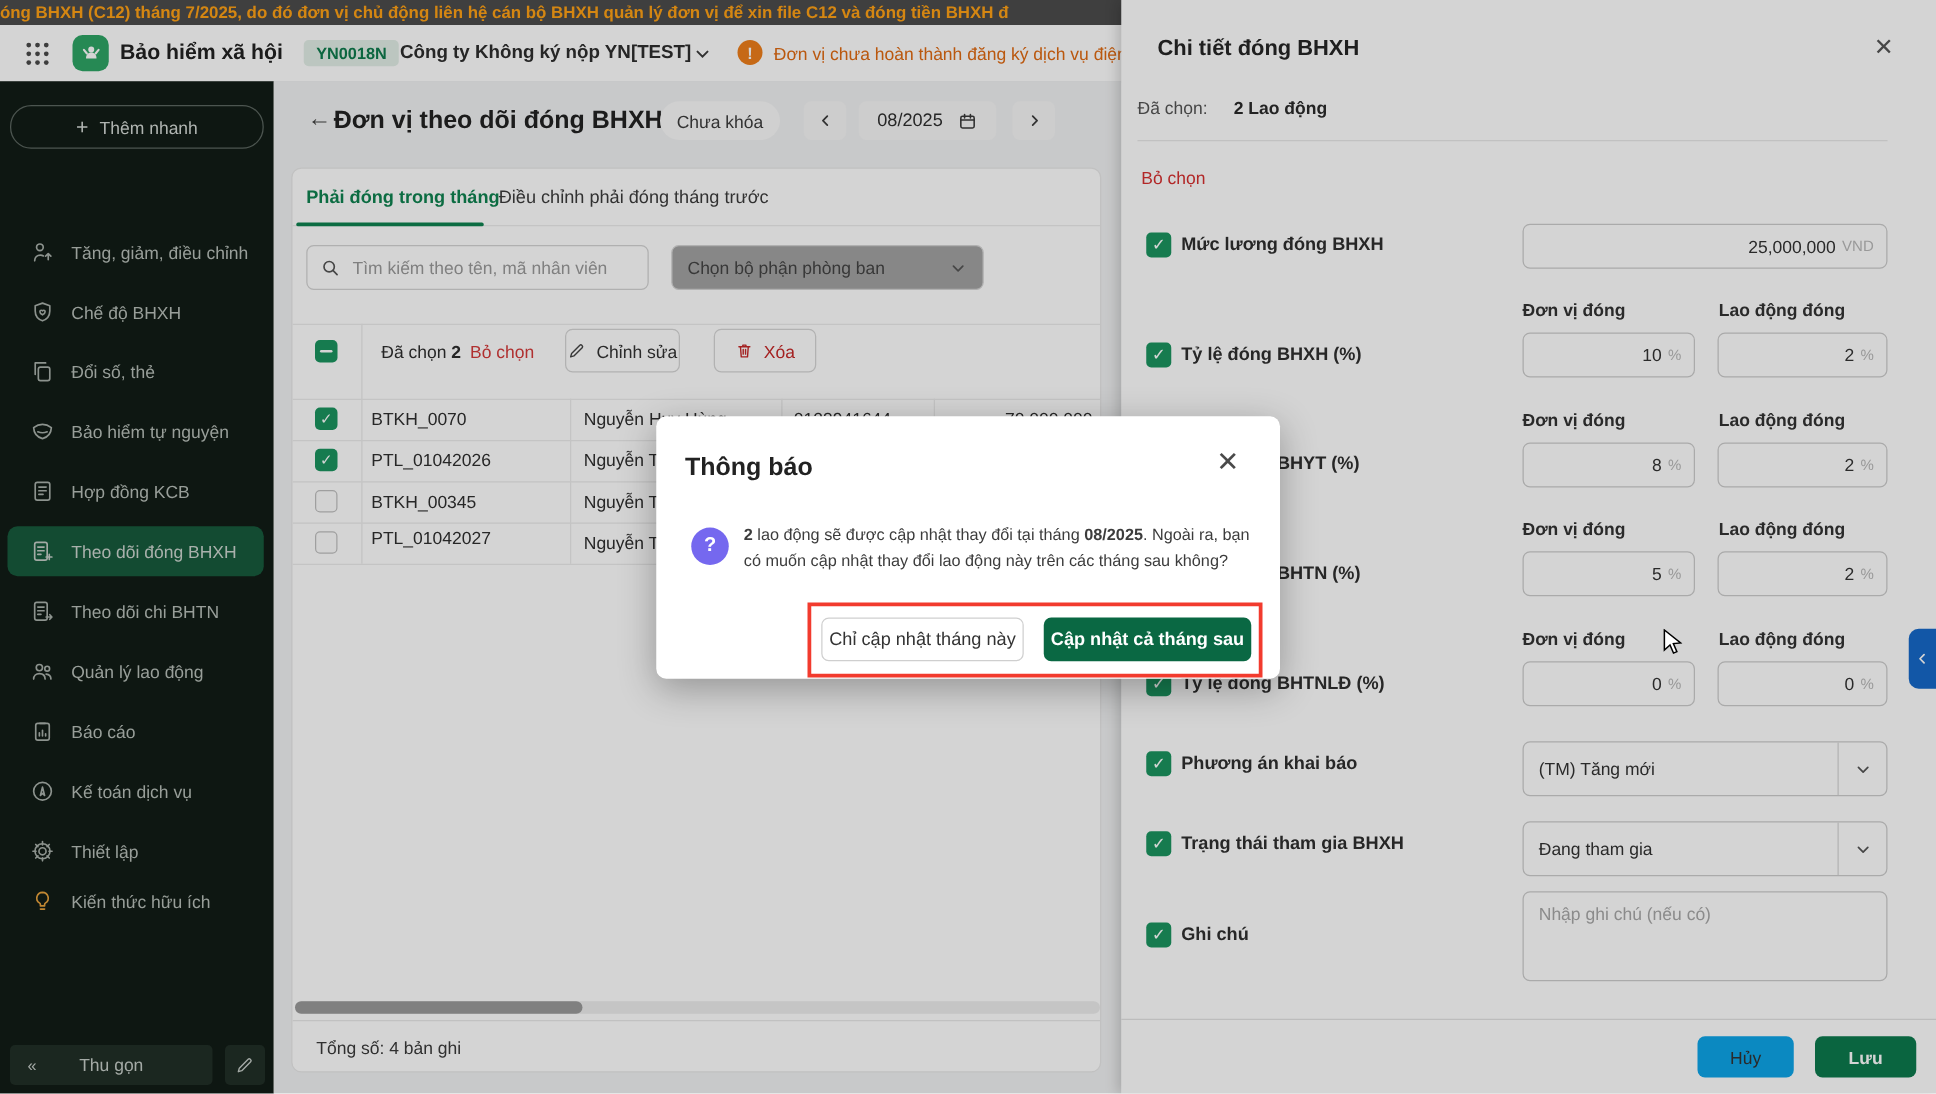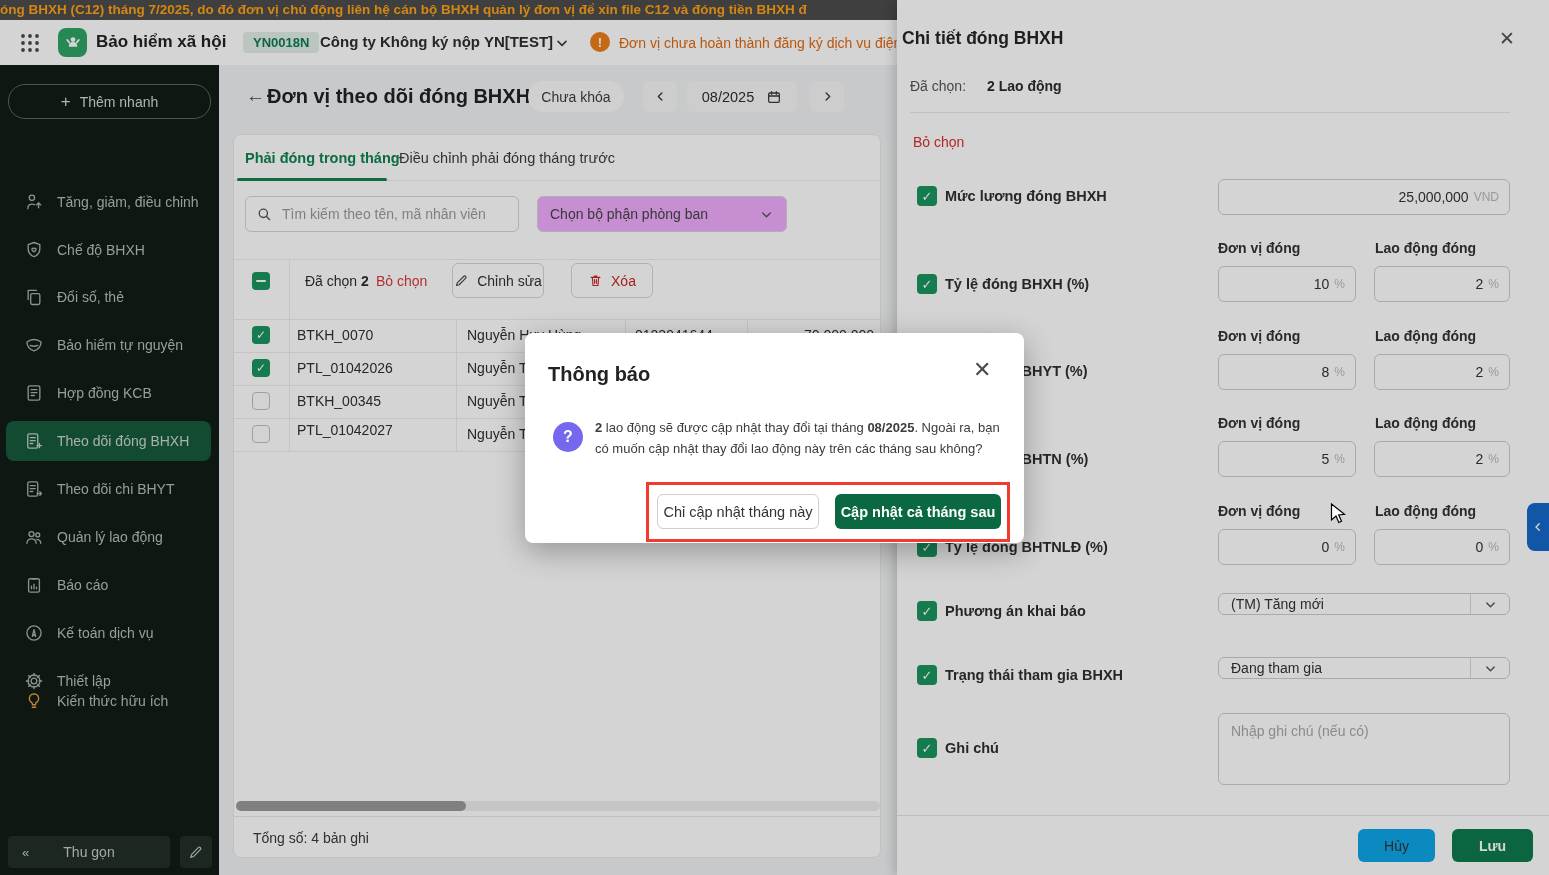--- a/index.html
+++ b/index.html
@@ -58,21 +58,21 @@
   .tab.active{color:#0f8350;font-weight:bold;}
   .tab.inactive{color:#3c3c3c;}
   .tab-underline{left:3px;top:43px;width:150px;height:3px;background:#0f8350;border-radius:2px;}
 
   .search-box{left:11px;top:61px;width:274px;height:36px;border:1px solid #d4d4d4;border-radius:6px;
               box-sizing:border-box;display:flex;align-items:center;padding:0 10px;gap:8px;background:#fff;}
   .search-box input{border:none;outline:none;flex:1;font-size:14px;color:#333;background:transparent;
                     font-family:inherit;}
   .search-box input::placeholder{color:#9a9a9a;}
   .dept-select{left:303px;top:61px;width:250px;height:36px;border:1px solid #d4d4d4;border-radius:6px;
-               box-sizing:border-box;display:flex;align-items:center;padding:0 12px;color:#444;cursor:pointer;background:#f0abfc;}
+               box-sizing:border-box;display:flex;align-items:center;padding:0 12px;color:#444;cursor:pointer;background:#a3a3a3;}
   .dept-select .lbl{flex:1;}
 
   .cb{width:18px;height:18px;border-radius:4px;box-sizing:border-box;cursor:pointer;
       display:flex;align-items:center;justify-content:center;}
   .cb.off{border:1.5px solid #c0c0c0;background:#fdfdfd;}
   .cb.on{background:#1b9560;color:#fff;font-size:12px;font-weight:bold;}
   .cb.ind{background:#1b9560;}
   .cb.ind::after{content:"";width:10px;height:2.4px;background:#fff;border-radius:1px;}
 
   .tb-text{font-size:14px;color:#2e2e2e;}
@@ -84,35 +84,35 @@
   .row-text{font-size:14px;color:#2f2f2f;white-space:nowrap;}
   .num{text-align:right;}
   .hscroll-track{left:2px;top:666px;width:644px;height:10px;background:#ededed;border-radius:5px;}
   .hscroll-thumb{left:0;top:0;width:230px;height:10px;background:#9b9b9b;border-radius:5px;cursor:grab;}
   .card-footer-line{left:0;top:681px;width:648px;height:1px;background:#e8e8e8;}
   .total-text{left:19px;top:695px;font-size:14px;color:#3a3a3a;}
 
   
   .drawer{left:897px;top:0;width:652px;height:875px;background:#fff;z-index:10;
           box-shadow:-3px 0 10px rgba(0,0,0,0.18);}
-  .drawer-title{left:5px;top:28px;font-size:17.5px;font-weight:bold;color:#262626;}
+  .drawer-title{left:29px;top:28px;font-size:17.5px;font-weight:bold;color:#262626;}
   .drawer-close{left:602px;top:27px;font-size:19px;color:#555;cursor:pointer;}
   .d-sel-label{left:13px;top:78px;color:#555;}
   .d-sel-value{left:90px;top:78px;font-weight:bold;color:#2b2b2b;}
   .d-divider{left:13px;top:112px;width:600px;height:1px;background:#e8e8e8;}
   .d-deselect{left:16px;top:134px;color:#d63030;cursor:pointer;}
   .d-label{left:48px;font-weight:600;color:#2f2f2f;font-size:14.5px;white-space:nowrap;}
   .d-cb{left:20px;width:20px;height:20px;border-radius:4px;background:#1b9560;color:#fff;font-size:13px;
         font-weight:bold;display:flex;align-items:center;justify-content:center;cursor:pointer;}
   .d-colhead{font-weight:600;color:#333;font-size:14px;white-space:nowrap;}
   .ipt{border:1px solid #cdcdcd;border-radius:6px;background:#fff;box-sizing:border-box;
        display:flex;align-items:center;justify-content:flex-end;padding:0 10px;height:36px;}
   .ipt .val{font-size:14px;color:#333;}
   .ipt .sfx{font-size:12px;color:#b9b9b9;margin-left:5px;}
-  .dsel{border:1px solid #cdcdcd;border-radius:6px;background:#fff;box-sizing:border-box;height:22px;
+  .dsel{border:1px solid #cdcdcd;border-radius:6px;background:#fff;box-sizing:border-box;height:44px;
         display:flex;align-items:stretch;cursor:pointer;}
   .dsel .sval{flex:1;display:flex;align-items:center;padding:0 12px;color:#333;}
   .dsel .sarrow{width:38px;border-left:1px solid #d8d8d8;display:flex;align-items:center;justify-content:center;color:#555;}
   .d-textarea{left:321px;top:713px;width:292px;height:72px;border:1px solid #cdcdcd;border-radius:6px;
               box-sizing:border-box;resize:none;font-family:inherit;font-size:14px;padding:9px 12px;color:#333;
               background:#fff;outline:none;}
   .d-textarea::placeholder{color:#a8a8a8;}
   .d-footer-line{left:0;top:815px;width:652px;height:1px;background:#e2e2e2;}
   .d-btn-cancel{left:461px;top:829px;width:77px;height:33px;background:#0ea5e9;border-radius:6px;
                 display:flex;align-items:center;justify-content:center;color:#333;cursor:pointer;}
@@ -248,21 +248,21 @@
         <span class="nlabel">Theo dõi đóng BHXH</span>
     </div>
     <div class="abs nav-item" style="top:404px;">
       <span class="nicon">
         <svg width="20" height="20" viewBox="0 0 24 24" fill="none" stroke="currentColor" stroke-width="1.6" stroke-linecap="round" stroke-linejoin="round">
             <rect x="4.5" y="3.5" width="12" height="17" rx="2"></rect>
             <path d="M7.5 8h6M7.5 11.5h6M7.5 15h3"></path>
             <path d="M15.5 17.5h5.5M19 15.3l2 2.2-2 2.2"></path>
           </svg>
       </span>
-        <span class="nlabel">Theo dõi chi BHYT</span>
+        <span class="nlabel">Theo dõi chi BHTN</span>
     </div>
     <div class="abs nav-item" style="top:452px;">
       <span class="nicon">
         <svg width="20" height="20" viewBox="0 0 24 24" fill="none" stroke="currentColor" stroke-width="1.6" stroke-linecap="round" stroke-linejoin="round">
             <circle cx="9" cy="8.5" r="3"></circle>
             <circle cx="16.5" cy="9.5" r="2.3"></circle>
             <path d="M3.5 19.5c0-3.3 2.3-5.3 5.5-5.3s5.5 2 5.5 5.3"></path>
             <path d="M15.5 14.8c2.7.3 4.6 2.1 4.6 4.7"></path>
           </svg>
       </span>
@@ -290,21 +290,21 @@
     <div class="abs nav-item" style="top:596px;">
       <span class="nicon">
         <svg width="20" height="20" viewBox="0 0 24 24" fill="none" stroke="currentColor" stroke-width="1.6" stroke-linecap="round">
             <circle cx="12" cy="12" r="3.4"></circle>
             <circle cx="12" cy="12" r="7.2"></circle>
             <path d="M12 2.8v3M12 18.2v3M2.8 12h3M18.2 12h3M5.5 5.5l2.1 2.1M16.4 16.4l2.1 2.1M18.5 5.5l-2.1 2.1M7.6 16.4l-2.1 2.1"></path>
           </svg>
       </span>
         <span class="nlabel">Thiết lập</span>
     </div>
-    <div class="abs nav-item" style="top:616px;align-items:center;">
+    <div class="abs nav-item" style="top:636px;align-items:center;">
       <span class="nicon orange">
         <svg width="20" height="20" viewBox="0 0 24 24" fill="none" stroke="currentColor" stroke-width="1.6" stroke-linecap="round" stroke-linejoin="round">
             <path d="M12 3.5a5.5 5.5 0 0 1 3 10.1c-.6.4-1 1-1 1.7v1.2h-4v-1.2c0-.7-.4-1.3-1-1.7A5.5 5.5 0 0 1 12 3.5z"></path>
             <path d="M10 19.5h4"></path>
           </svg>
       </span>
         <span class="nlabel">Kiến thức hữu ích</span>
     </div>
 
     <div class="abs collapse-btn">

